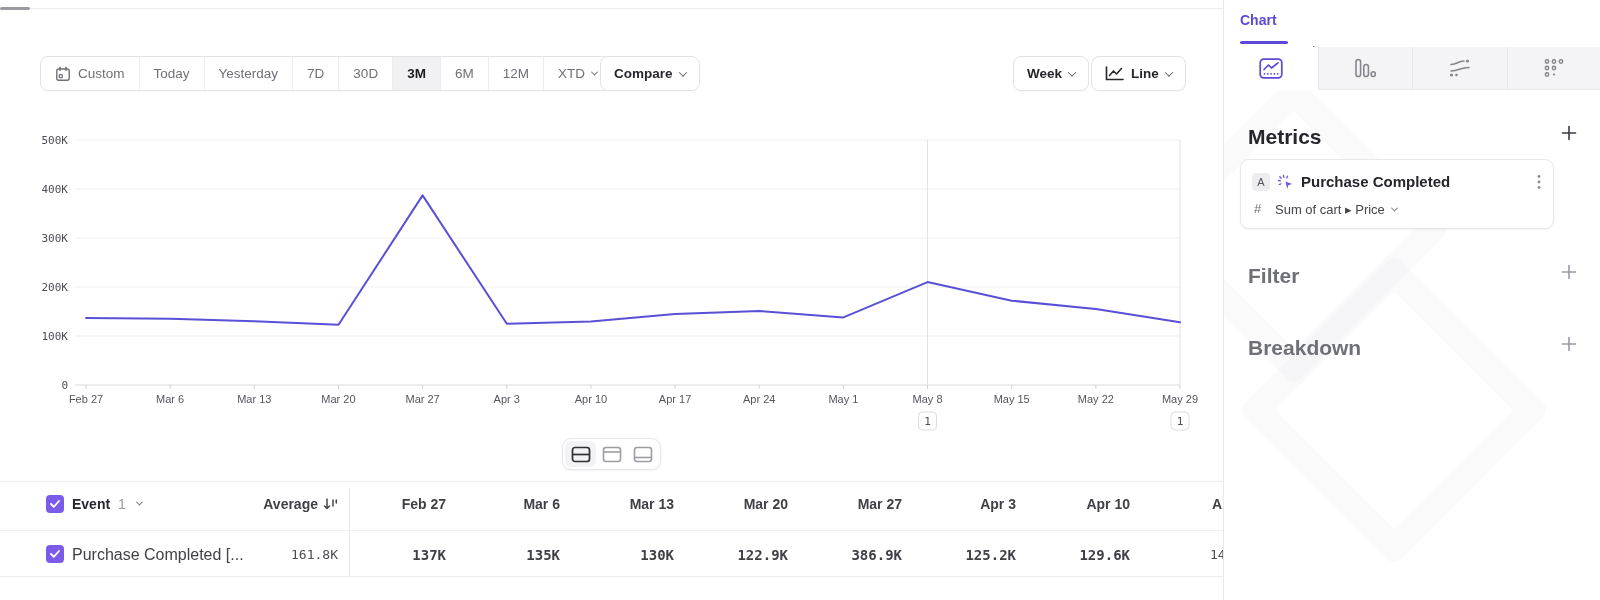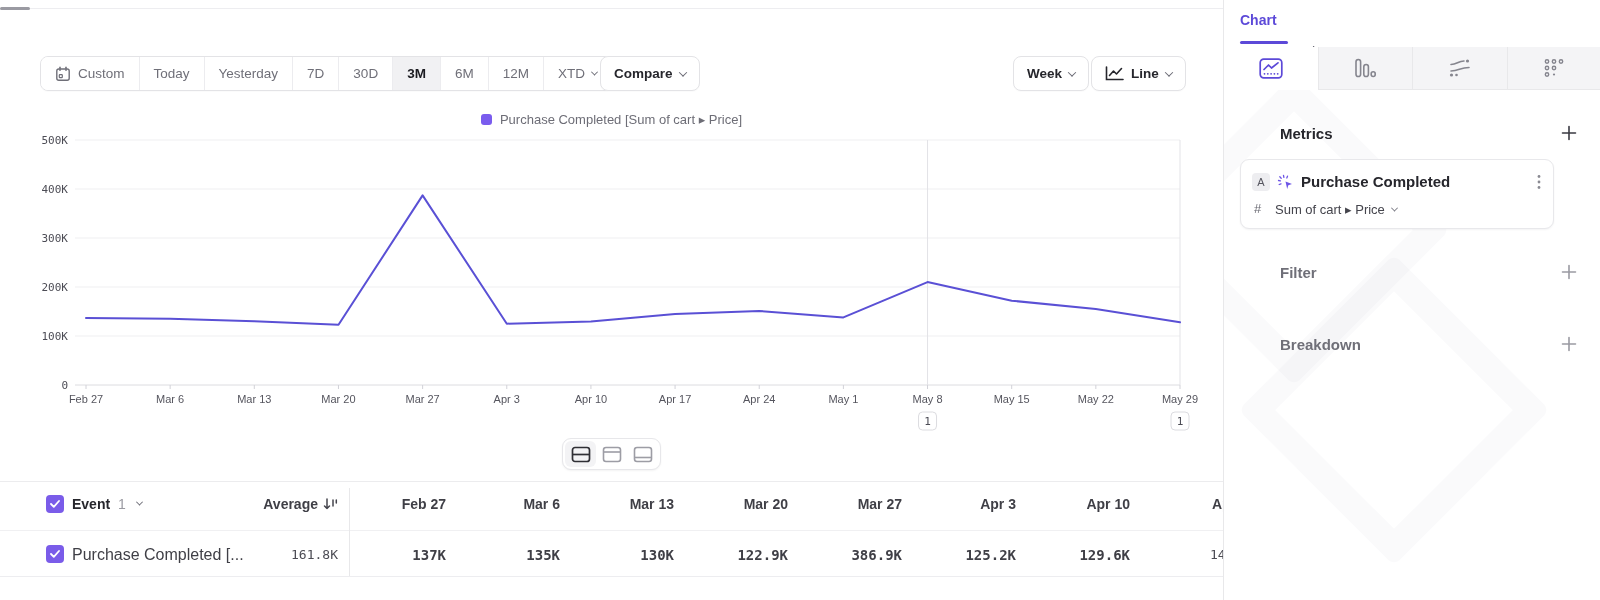--- a/index.html
+++ b/index.html
@@ -57,21 +57,21 @@
   .wm1,.wm2 { position:absolute; width:220px; height:220px; border:26px solid rgba(130,130,150,.04); transform:rotate(45deg); border-radius:8px; pointer-events:none; }
   .wm1 { left:-40px; top:120px; } .wm2 { left:60px; top:300px; }
   .ptab { position:absolute; top:12px; font-size:14px; cursor:pointer; background:none; border:0; font-family:inherit; }
   .ptab.active { color:#5c49d8; font-weight:700; }
   .ptab.inactive { color:#6b6b76; }
   .ptab-underline { position:absolute; left:16px; top:41px; width:48px; height:3px; border-radius:2px; background:#5c49d8; }
   .view-tabs { position:absolute; left:0; top:47px; width:377px; height:43px; display:flex; }
   .vt { flex:1; display:flex; align-items:center; justify-content:center; background:#f4f4f6; border:0; border-left:1px solid #e8e8ea; border-bottom:1px solid #e8e8ea; cursor:pointer; color:#85858e; }
   .vt:first-child { border-left:0; }
   .vt.active { background:#fff; border-bottom:1px solid #fff; color:#5c49d8; }
-  .sec-title { position:absolute; left:24px; font-size:15px; font-weight:700; color:#26262c;margin-left:32px; }
+  .sec-title { position:absolute; left:24px; font-size:21px; font-weight:700; color:#26262c; }
   .sec-title.muted { color:#6f6f78; font-weight:600; }
   .plus-btn { position:absolute; right:22px; width:18px; height:18px; background:none; border:0; cursor:pointer; padding:0; }
   .metric-card { position:absolute; left:16px; top:159px; width:314px; height:70px; border:1px solid #e8e8eb; border-radius:9px; background:#fff; box-shadow:0 1px 2px rgba(20,20,30,.05); }
   .mc-letter { position:absolute; left:11px; top:13px; width:18px; height:18px; background:#ededf0; border-radius:4px; font-size:11px; color:#55555e; display:flex; align-items:center; justify-content:center; }
   .mc-name { position:absolute; left:60px; top:13px; font-size:15px; font-weight:600; color:#26262c; }
   .mc-kebab { position:absolute; right:10px; top:12px; background:none; border:0; cursor:pointer; padding:2px; }
   .mc-prop { position:absolute; left:34px; top:42px; display:flex; align-items:center; gap:7px; font-size:13px; color:#44444c; cursor:pointer; }
   .mc-hash { position:absolute; left:13px; top:41px; font-size:13px; color:#6a6a73; }
 </style>
 </head>
@@ -132,24 +132,20 @@
 
     <button class="btn" style="left:1091px; top:56px;">
       <svg width="19" height="15" viewBox="0 0 19 15">
         <path d="M1.5 1 v12.5 H18" fill="none" stroke="#26262c" stroke-width="1.6" stroke-linecap="round"></path>
         <path d="M4.5 9.5 L8.5 5 L11.5 8 L16.5 2.5" fill="none" stroke="#26262c" stroke-width="1.6" stroke-linecap="round" stroke-linejoin="round"></path>
       </svg>
       <span>Line</span>
       <span class="chev"></span>
     </button>
 
-    <div class="legend">
-      <span class="sw" id="legend-sw" style="background: rgb(122, 92, 238);"></span>
-      <span>Purchase Completed [Sum of cart ▸ Price]</span>
-    </div>
 
     <svg id="chart" width="1223" height="312">
         <text x="68" y="261" text-anchor="end" class="ylab">0</text>
         <line x1="75" y1="208" x2="1180" y2="208" stroke="#efeff1" stroke-width="1"></line>
         <text x="68" y="212" text-anchor="end" class="ylab">100K</text>
         <line x1="75" y1="159" x2="1180" y2="159" stroke="#efeff1" stroke-width="1"></line>
         <text x="68" y="163" text-anchor="end" class="ylab">200K</text>
         <line x1="75" y1="110" x2="1180" y2="110" stroke="#efeff1" stroke-width="1"></line>
         <text x="68" y="114" text-anchor="end" class="ylab">300K</text>
         <line x1="75" y1="61" x2="1180" y2="61" stroke="#efeff1" stroke-width="1"></line>

